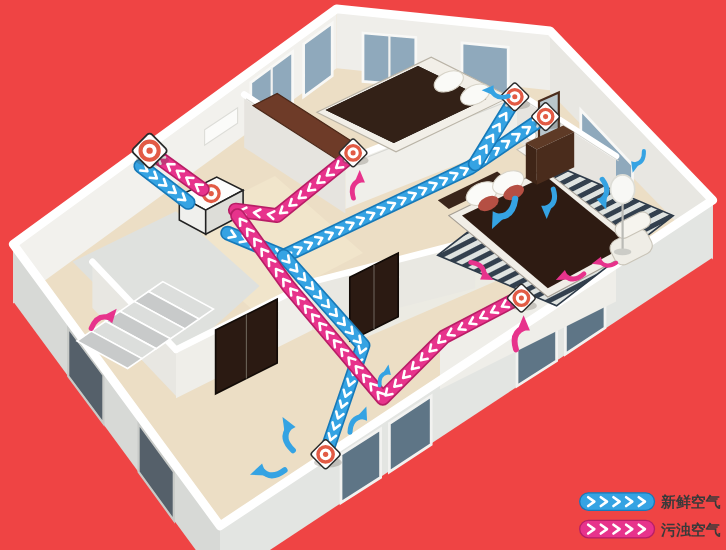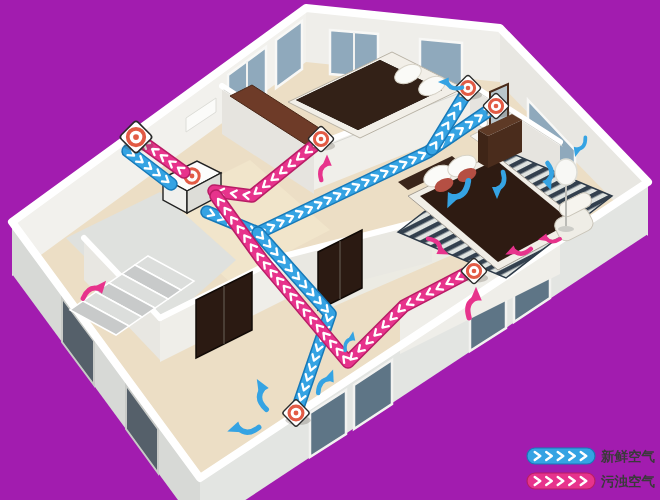--- a/index.html
+++ b/index.html
@@ -1,16 +1,16 @@
 <!DOCTYPE html>
 <html><head>
 <meta charset="utf-8">
 <style>
   html,body{margin:0;padding:0;background:#ffffff;}
-  #stage{position:relative;width:660px;height:500px;background:#a21caf;overflow:hidden;
+  #stage{position:relative;width:660px;height:500px;background:#ef4444;overflow:hidden;
          font-family:"DejaVu Sans","Liberation Sans",sans-serif;}
   svg{display:block}
   .legend-label{font-weight:bold;font-size:13.5px;fill:#3a3a3a;}
 </style>
 </head>
 <body>
 
 <div id="stage">
 <svg id="scene" width="660" height="500" viewBox="0 0 660 500">
   <defs>

